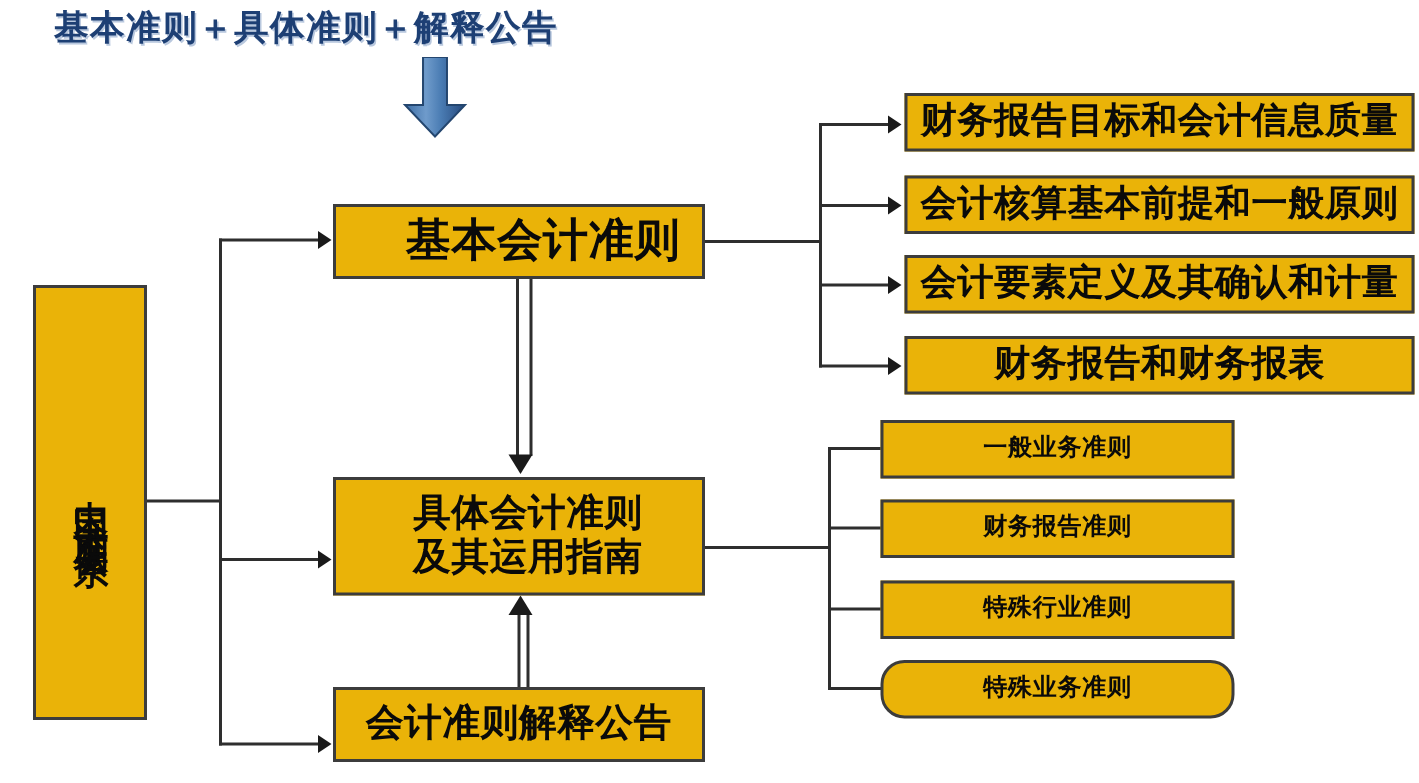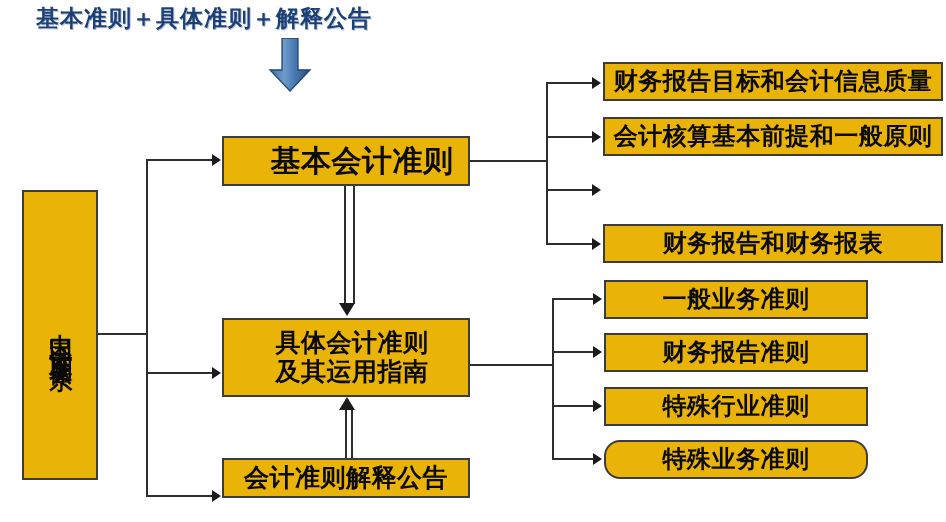--- a/index.html
+++ b/index.html
@@ -34,29 +34,29 @@
     text-orientation:upright;
     font-size:23px;
     letter-spacing:5px;
     font-weight:600;
     border-width:2px;
   }
   
   #n-basic{left:222px;top:136px;width:248px;height:50px;font-size:30px;padding-left:32px;}
   #n-specific{left:222px;top:318px;width:248px;height:79px;font-size:25px;flex-direction:column;}
   #n-specific .ln{display:block;margin-left:12px;}
-  #n-interp{left:222px;top:458px;width:248px;height:40px;font-size:25px;}
+  #n-interp{left:222px;top:458px;width:248px;height:50px;font-size:25px;}
   
   .r1{left:603px;width:340px;height:39px;font-size:24px;}
   #r1-0{top:62px;}
   #r1-1{top:117px;}
   #r1-2{top:170px;}
   #r1-3{top:224px;}
   
-  .r2{left:604px;width:264px;height:39px;font-size:24px;}
+  .r2{left:587px;width:236px;height:39px;font-size:16px;}
   #r2-0{top:280px;}
   #r2-1{top:333px;}
   #r2-2{top:387px;}
   #r2-3{top:440px;border-radius:16px;}
 
   
   .headline{
     position:absolute;
     font-family:"Liberation Sans","DejaVu Sans",sans-serif;
     font-weight:700;
@@ -182,20 +182,21 @@
   <div class="arrow-r" style="left:593px;top:346px;"></div>
 
   <div class="ln-h" style="left:552px;top:405px;width:43px;"></div>
   <div class="arrow-r" style="left:593px;top:400px;"></div>
 
   <div class="ln-h" style="left:552px;top:458px;width:43px;"></div>
   <div class="arrow-r" style="left:593px;top:453px;"></div>
 
   <div class="node thin r1" id="r1-0">财务报告目标和会计信息质量</div>
   <div class="node thin r1" id="r1-1">会计核算基本前提和一般原则</div>
+  <div class="node thin r1" id="r1-2">会计要素定义及其确认和计量</div>
   <div class="node thin r1" id="r1-3">财务报告和财务报表</div>
 
   <div class="node thin r2" id="r2-0">一般业务准则</div>
   <div class="node thin r2" id="r2-1">财务报告准则</div>
   <div class="node thin r2" id="r2-2">特殊行业准则</div>
   <div class="node thin r2" id="r2-3">特殊业务准则</div>
 
 </div>
 
 </body></html>

